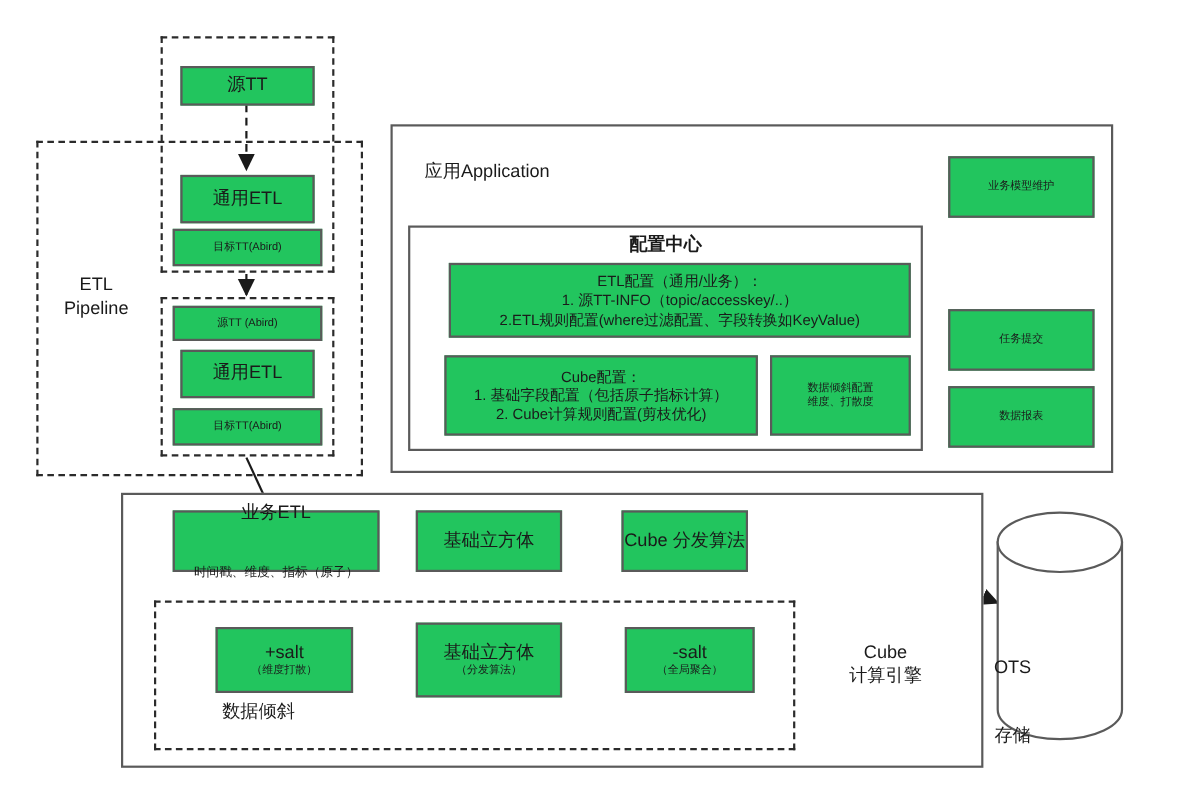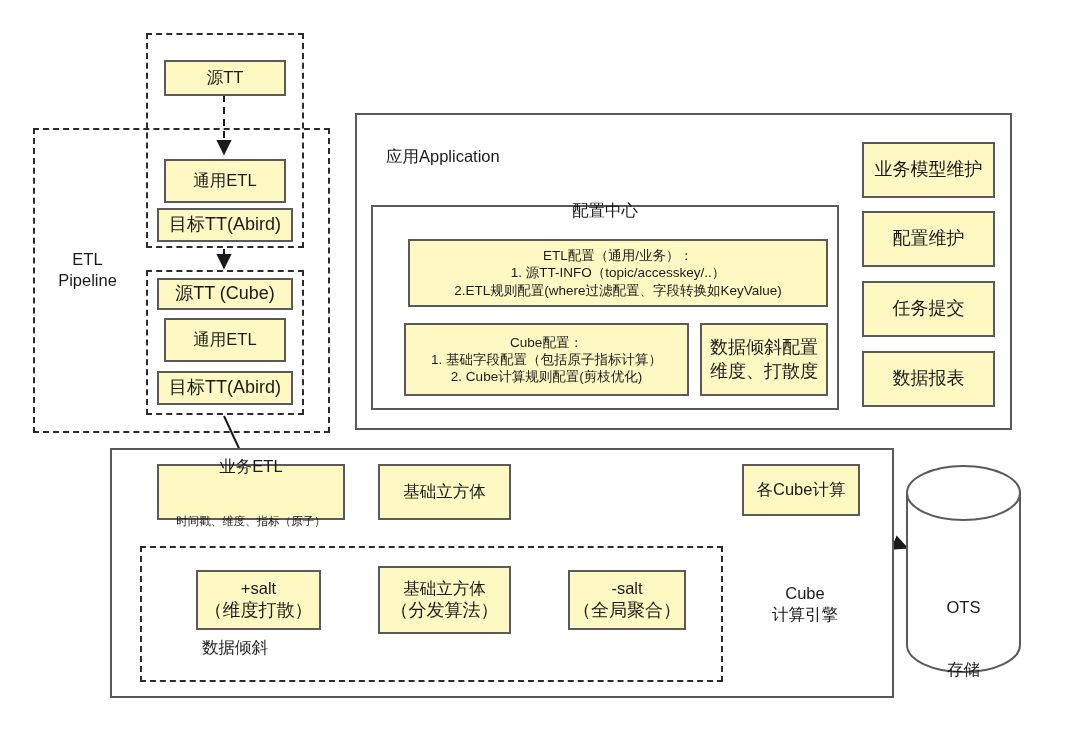--- a/index.html
+++ b/index.html
@@ -1,26 +1,26 @@
 <!DOCTYPE html>
 <html><head>
 <meta charset="utf-8">
 <style>
   html,body{margin:0;padding:0;background:#ffffff;}
   body{font-family:"Liberation Sans","DejaVu Sans",sans-serif;color:#1a1a1a;}
   #stage{position:relative;width:1080px;height:731px;overflow:hidden;background:#fff;}
 
-  .box{position:absolute;box-sizing:border-box;background:#fef9c3;border:2px solid #5a5a5a;
+  .box{position:absolute;box-sizing:border-box;background:#22c55e;border:2px solid #5a5a5a;
        display:flex;flex-direction:column;align-items:center;justify-content:center;
        text-align:center;line-height:1.28;}
   .dashed{position:absolute;box-sizing:border-box;border:2px dashed #2b2b2b;background:transparent;}
   .plain{position:absolute;box-sizing:border-box;border:2px solid #5a5a5a;background:#fff;}
   .lbl{position:absolute;white-space:pre;line-height:1.25;text-align:center;}
   .t16{font-size:16.5px;}
-  .t15{font-size:18px;}
+  .t15{font-size:10px;}
   .t13{font-size:13.5px;}
   .sub{font-size:11.5px;margin-top:15px;}
   svg.layer{position:absolute;left:0;top:0;width:1080px;height:731px;overflow:visible;pointer-events:none;}
 </style>
 </head>
 <body>
 
 <div id="stage">
 
   <svg class="layer">
@@ -62,65 +62,65 @@
   <div class="dashed" style="left:33px;top:128px;width:297px;height:305px;"></div>
   <div class="lbl t16" style="left:40px;top:249px;width:95px;">ETL
 Pipeline</div>
 
   <div class="dashed" style="left:146px;top:33px;width:158px;height:215px;"></div>
   <div class="box t16" style="left:164px;top:60px;width:122px;height:36px;">源TT</div>
   <div class="box t16" style="left:164px;top:159px;width:122px;height:44px;">通用ETL</div>
   <div class="box t15" style="left:157px;top:208px;width:136px;height:34px;">目标TT(Abird)</div>
 
   <div class="dashed" style="left:146px;top:270px;width:158px;height:145px;"></div>
-  <div class="box t15" style="left:157px;top:278px;width:136px;height:32px;">源TT (Cube)</div>
+  <div class="box t15" style="left:157px;top:278px;width:136px;height:32px;">源TT (Abird)</div>
   <div class="box t16" style="left:164px;top:318px;width:122px;height:44px;">通用ETL</div>
   <div class="box t15" style="left:157px;top:371px;width:136px;height:34px;">目标TT(Abird)</div>
 
   <div class="plain" style="left:355px;top:113px;width:657px;height:317px;"></div>
   <div class="lbl t16" style="left:386px;top:146px;width:260px;text-align:left;">应用Application</div>
 
   <div class="plain" style="left:371px;top:205px;width:468px;height:205px;"></div>
-  <div class="lbl t16" style="left:371px;top:200px;width:468px;">配置中心</div>
+  <div class="lbl t16" style="left:371px;top:212px;width:468px;font-weight:bold;">配置中心</div>
 
   <div class="box" style="left:408px;top:239px;width:420px;height:68px;">
     <div class="t13">ETL配置（通用/业务）：</div>
     <div class="t13">1. 源TT-INFO（topic/accesskey/..）</div>
     <div class="t13">2.ETL规则配置(where过滤配置、字段转换如KeyValue)</div>
   </div>
 
   <div class="box" style="left:404px;top:323px;width:285px;height:73px;">
     <div class="t13">Cube配置：</div>
     <div class="t13">1. 基础字段配置（包括原子指标计算）</div>
     <div class="t13">2. Cube计算规则配置(剪枝优化)</div>
   </div>
 
   <div class="box" style="left:700px;top:323px;width:128px;height:73px;">
     <div class="t15">数据倾斜配置</div>
     <div class="t15">维度、打散度</div>
   </div>
 
   <div class="box t15" style="left:862px;top:142px;width:133px;height:56px;">业务模型维护</div>
-  <div class="box t15" style="left:862px;top:211px;width:133px;height:56px;">配置维护</div>
   <div class="box t15" style="left:862px;top:281px;width:133px;height:56px;">任务提交</div>
   <div class="box t15" style="left:862px;top:351px;width:133px;height:56px;">数据报表</div>
 
   <div class="plain" style="left:110px;top:448px;width:784px;height:250px;"></div>
   <div class="lbl t16" style="left:740px;top:583px;width:130px;">Cube
 计算引擎</div>
 
   <div class="box" style="left:157px;top:464px;width:188px;height:56px;gap:22px;">
     <div class="t16">业务ETL</div>
     <div class="sub">时间戳、维度、指标（原子）</div>
   </div>
 
   <div class="box t16" style="left:378px;top:464px;width:133px;height:56px;">基础立方体</div>
 
+  <div class="box t16" style="left:565px;top:464px;width:115px;height:56px;">Cube
+分发算法</div>
 
-  <div class="box t16" style="left:742px;top:464px;width:118px;height:52px;">各Cube计算</div>
 
   <div class="dashed" style="left:140px;top:546px;width:583px;height:136px;"></div>
   <div class="lbl t16" style="left:158px;top:637px;width:110px;text-align:right;">数据倾斜</div>
 
   <div class="box" style="left:196px;top:570px;width:125px;height:60px;">
     <div class="t16">+salt</div>
     <div class="t15">（维度打散）</div>
   </div>
 
   <div class="box" style="left:378px;top:566px;width:133px;height:68px;">
@@ -132,18 +132,18 @@
     <div class="t16">-salt</div>
     <div class="t15">（全局聚合）</div>
   </div>
 
   <svg class="layer">
     <g>
       <path d="M907,493 L907,645 A56.5,27 0 0 0 1020,645 L1020,493 Z" fill="#ffffff" stroke="#5a5a5a" stroke-width="2"></path>
       <ellipse cx="963.5" cy="493" rx="56.5" ry="27" fill="#ffffff" stroke="#5a5a5a" stroke-width="2"></ellipse>
     </g>
   </svg>
-  <div class="lbl t16" style="left:907px;top:556px;width:113px;">
+  <div class="lbl t16" style="left:864px;top:556px;width:113px;">
     <div>OTS</div>
     <div>存储</div>
   </div>
 
 </div>
 
 </body></html>

